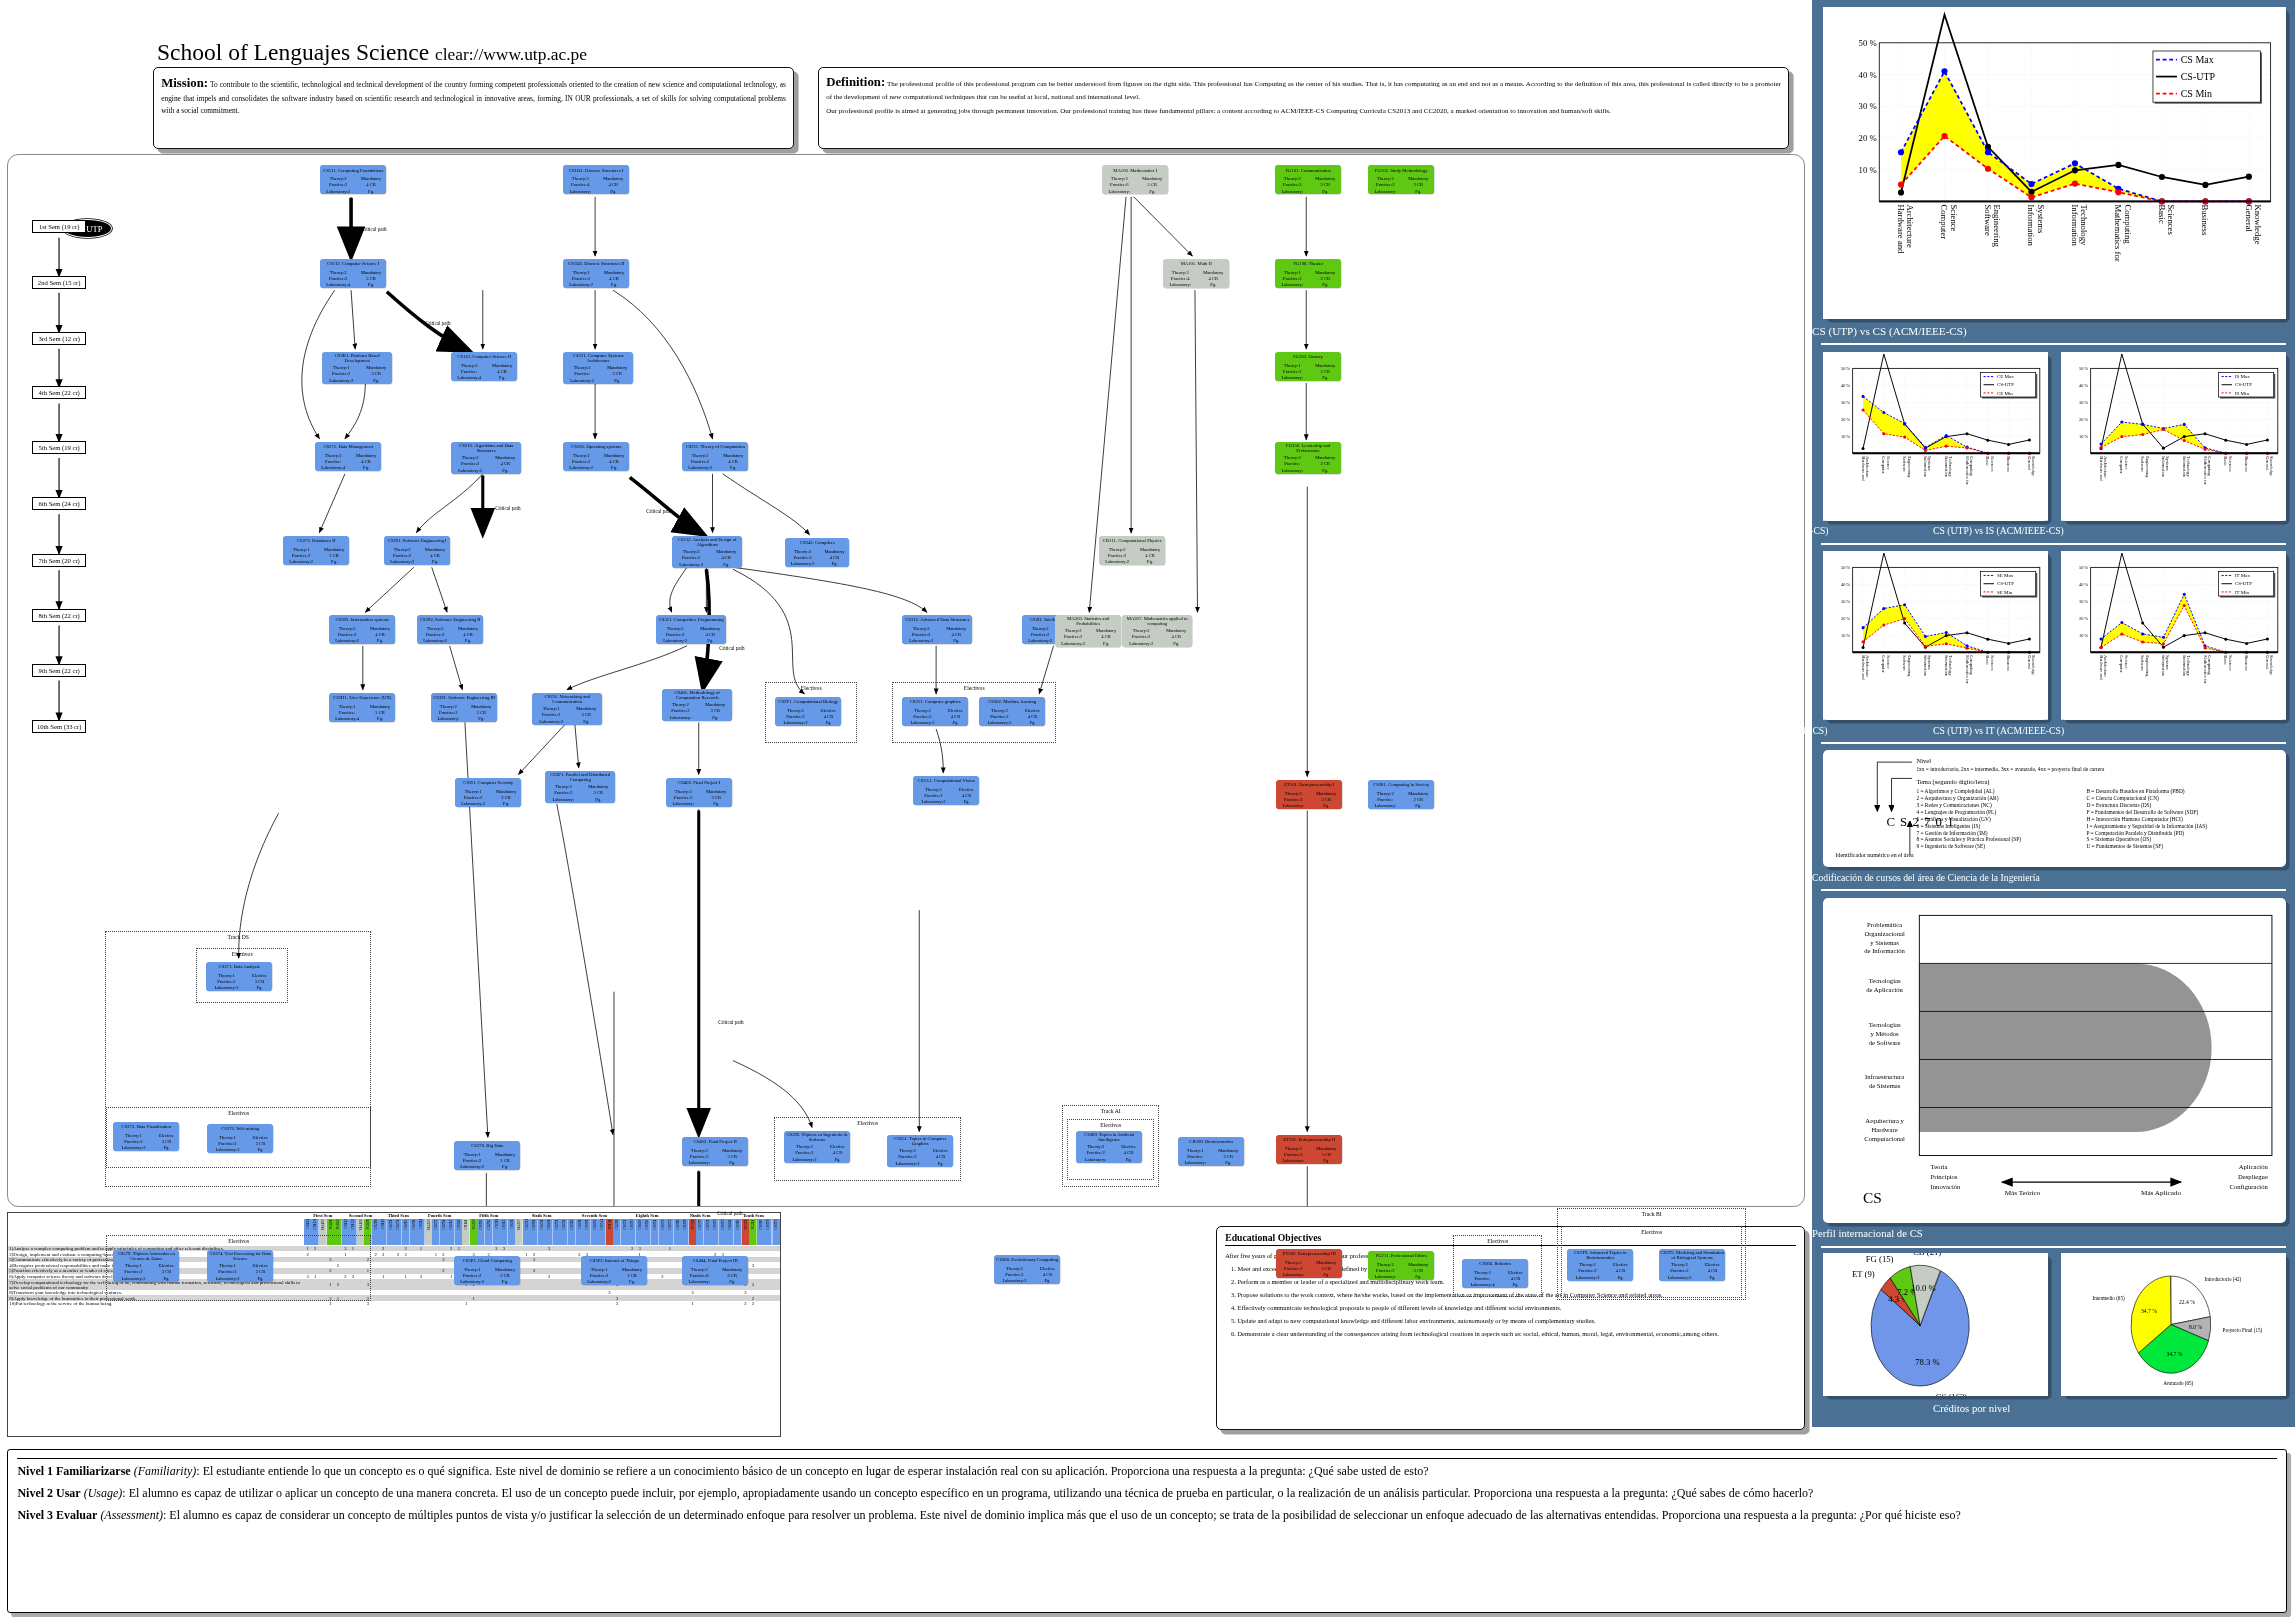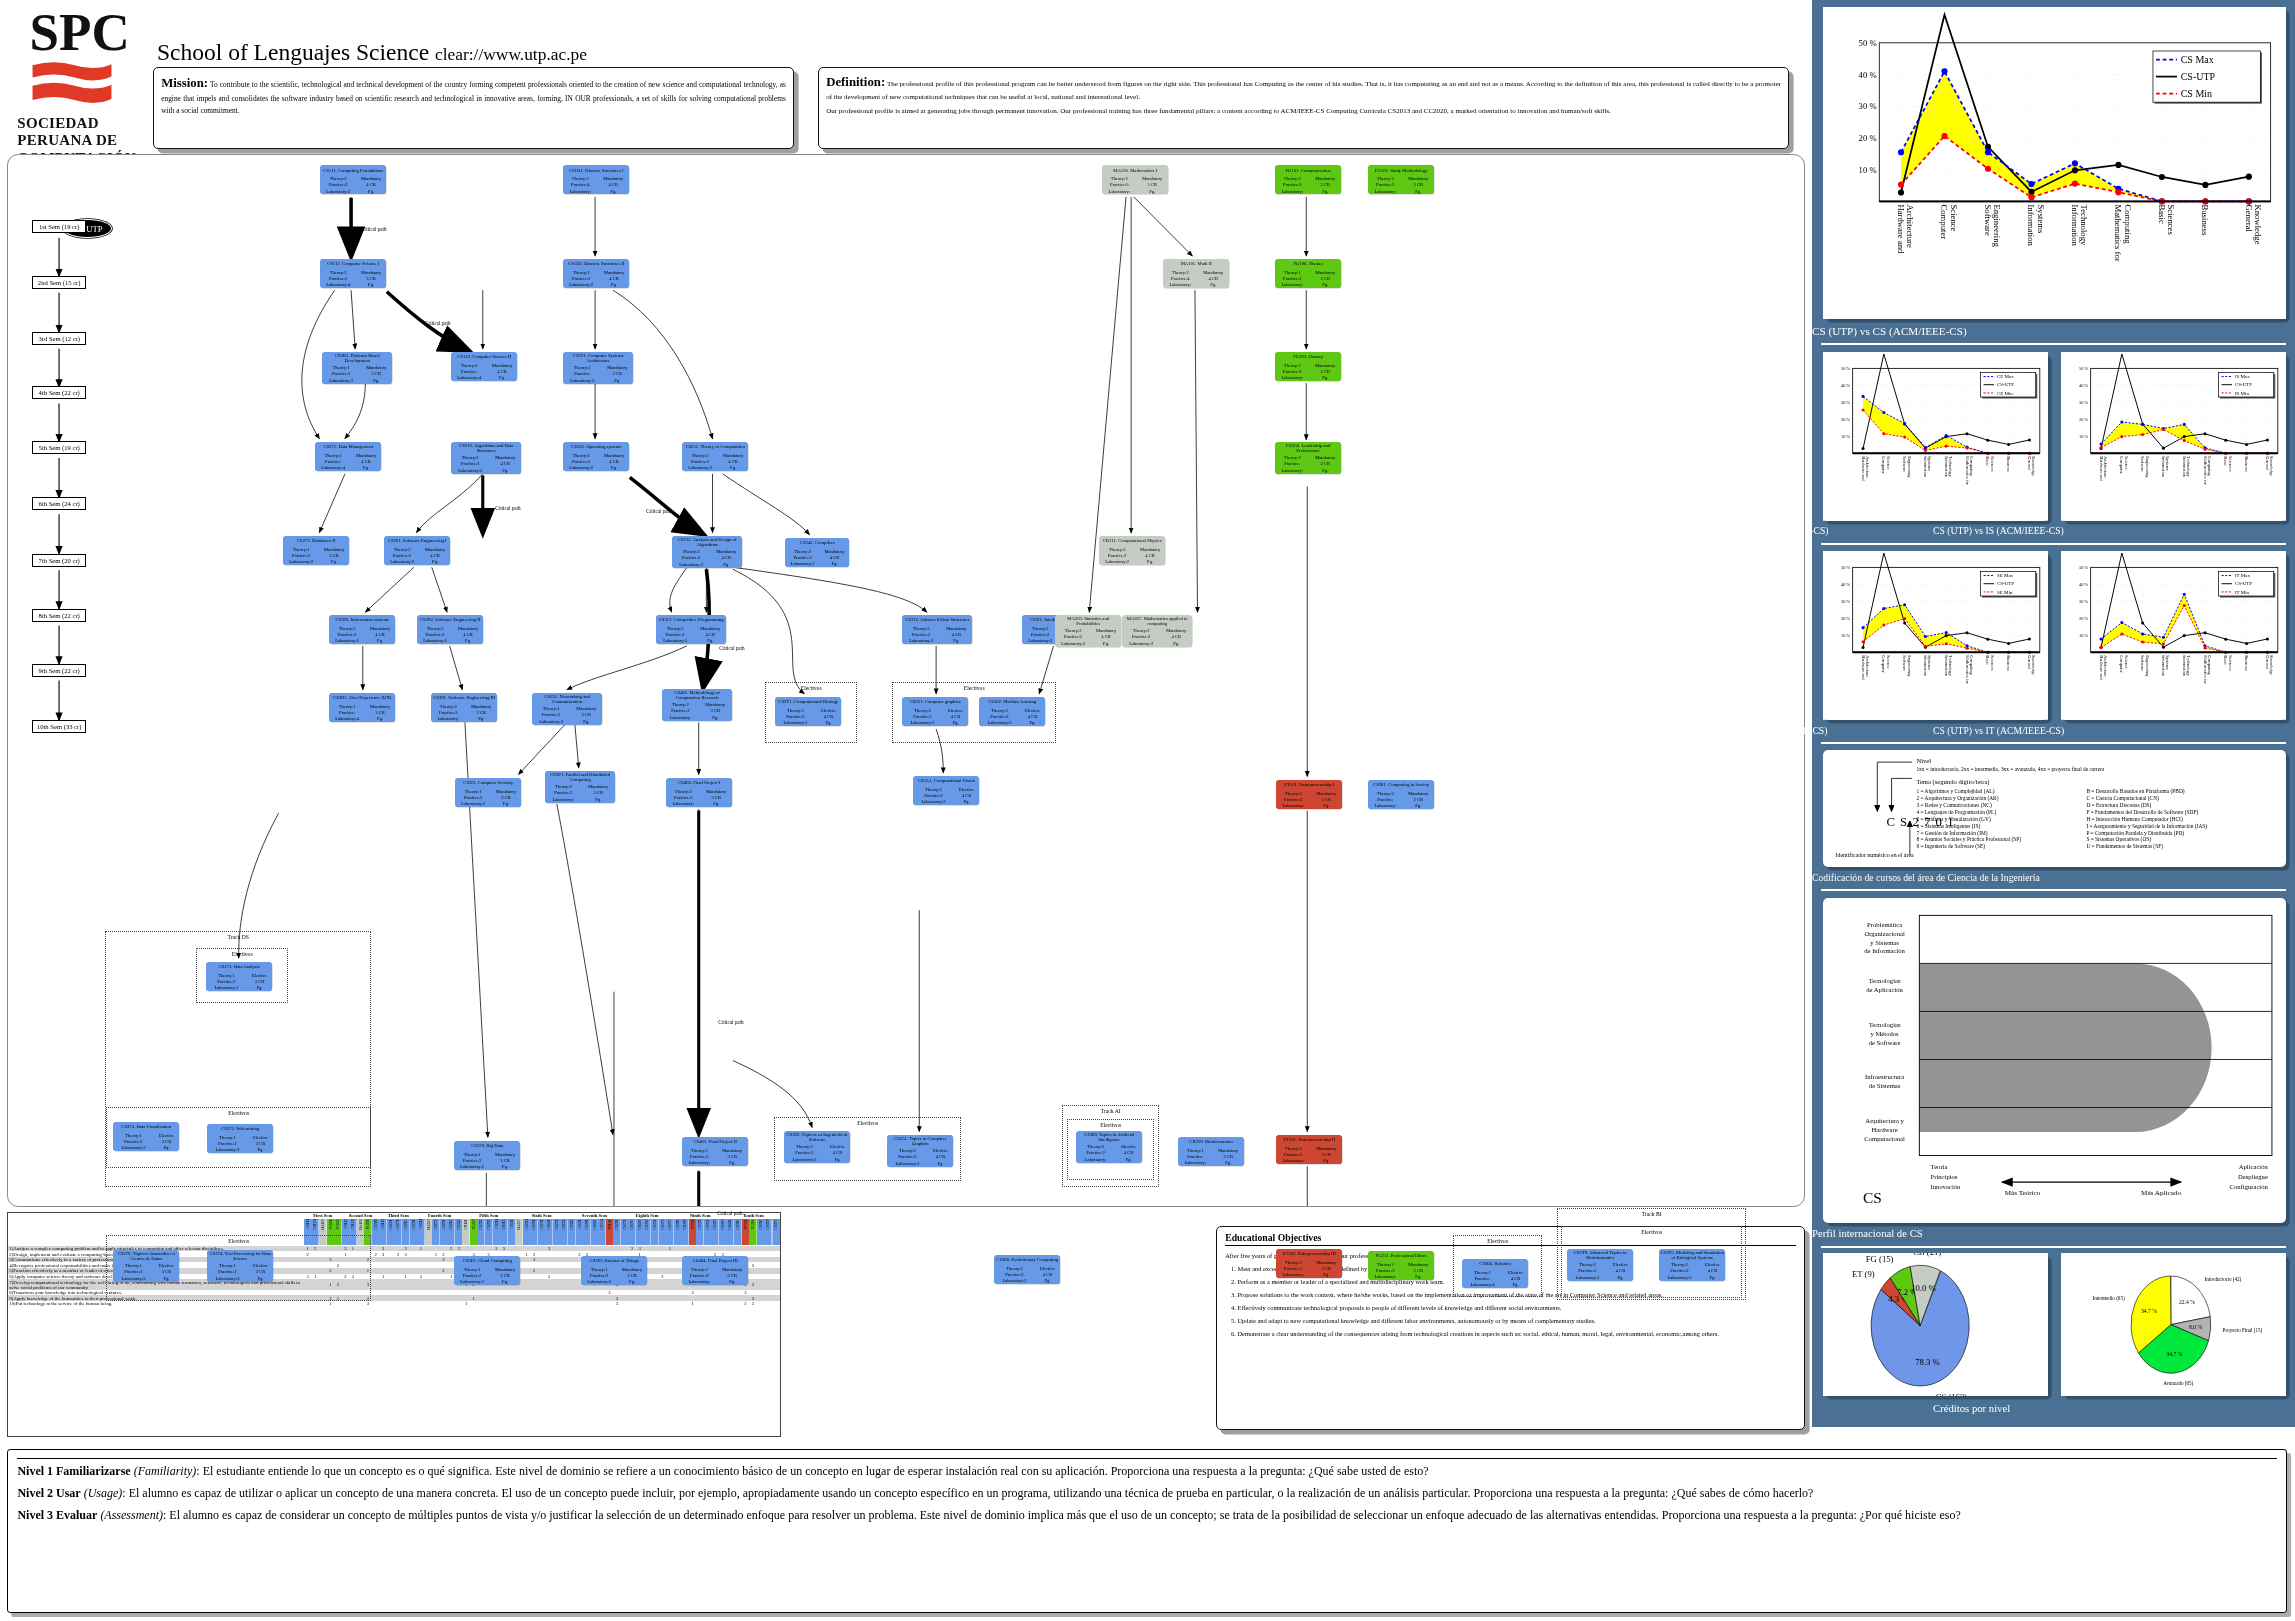--- a/index.html
+++ b/index.html
@@ -133,32 +133,20 @@
   #footer p { margin:0 0 4.1px 0; font-size:12px; line-height:1.5; text-align:justify; }
   .nl { font-weight:bold; }
   svg text { font-family:"Liberation Serif", serif; }
 </style>
 </head>
 <body>
 
 <div class="poster">
 
   <div id="header">
-    <div id="spc-logo">
-      <div id="spc-word">SPC</div>
-      <svg id="spc-flag" viewBox="0 0 160 95">
-        <path d="M3 8 Q45 -4 85 8 Q125 20 157 6 L157 30 Q125 44 85 32 Q45 20 3 32 Z" fill="#e03a26"></path>
-        <path d="M3 48 Q45 36 85 48 Q125 60 157 46 L157 74 Q125 88 85 76 Q45 64 3 76 Z" fill="#e03a26"></path>
-      </svg>
-      <div id="spc-name">
-        <div>SOCIEDAD</div>
-        <div>PERUANA DE</div>
-        <div>COMPUTACIÓN</div>
-      </div>
-    </div>
 
     <div id="school-title">
       <span>School of Lenguajes Science</span>
       <span class="url">clear://www.utp.ac.pe</span>
     </div>
 
     <div id="mission-box" class="shadowbox">
       <div class="body-text">
         <span class="bold-lead">Mission:</span>
         <span>To contribute to the scientific, technological and technical development of the country forming competent professionals oriented to the creation of new science and computational technology, as engine that impels and consolidates the software industry based on scientific research and technological in innovative areas, forming, IN OUR professionals, a set of skills for solving computational problems with a social commitment.</span>

